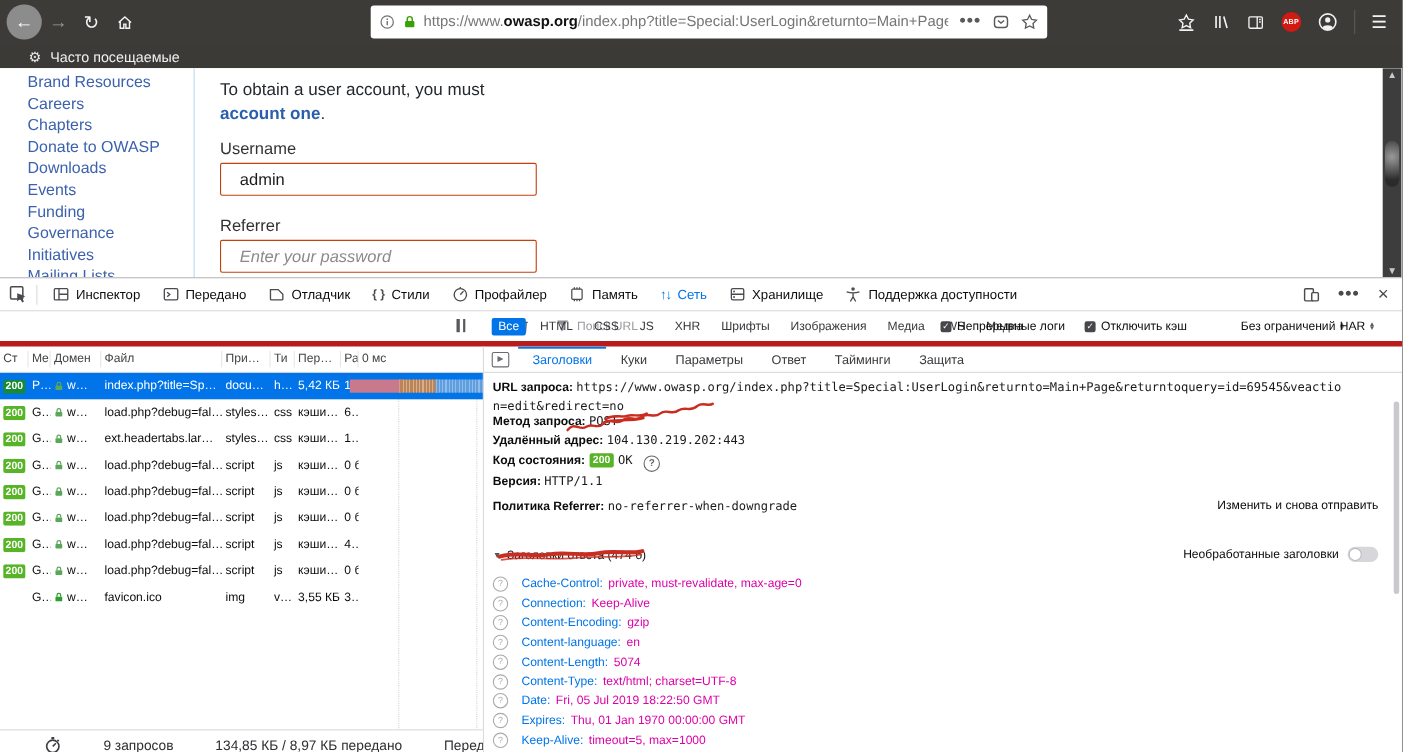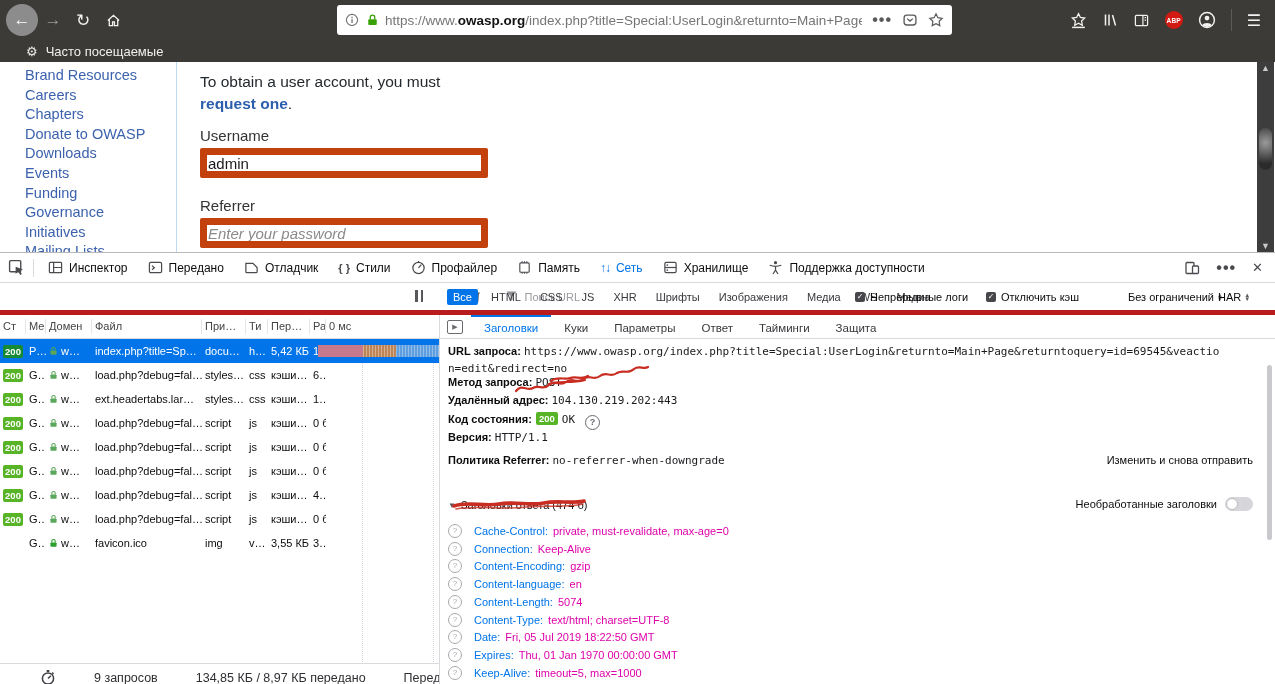--- a/index.html
+++ b/index.html
@@ -23,21 +23,21 @@
   .bmbar .gear{margin-left:26px;margin-right:8px;font-size:13px;color:#e8e8e8;}
   
   .page{position:absolute;left:0;top:62px;width:1275px;height:190px;background:#fff;overflow:hidden;}
   .side-links{position:absolute;left:25px;top:4px;}
   .page-link{color:#3c62ad;font-size:14.5px;line-height:19.6px;cursor:pointer;}
   .side-divider{position:absolute;left:176px;top:0;width:1px;height:190px;background:#bcd9f1;}
   .intro{position:absolute;left:200px;top:11px;font-size:15.5px;color:#24292e;}
   .intro-link{position:absolute;left:200px;top:33px;font-size:15.5px;font-weight:700;color:#2b5fad;}
   .intro-dot{color:#24292e;font-weight:400;}
   .f-label{position:absolute;left:200px;font-size:15px;color:#333;}
-  .f-input{position:absolute;left:200px;width:288px;height:30px;border:7px solid #c2410c;border-radius:2px;box-sizing:border-box;font-size:15px;color:#1a1a1a;padding:0 1px;font-family:"Liberation Sans",sans-serif;background:#fff;}
+  .f-input{position:absolute;left:200px;width:288px;height:30px;border:1px solid #c2410c;border-radius:2px;box-sizing:border-box;font-size:15px;color:#1a1a1a;padding:0 17px;font-family:"Liberation Sans",sans-serif;background:#fff;}
   .f-input::placeholder{color:#8a8a8a;font-style:italic;}
   
   .pg-scroll{position:absolute;right:1px;top:0;width:17px;height:190px;background:#3d3d3d;}
   .pg-arrow{color:#c9c9c9;font-size:9px;text-align:center;line-height:12px;}
   .pg-arrow.dn{position:absolute;bottom:0;left:0;right:0;}
   .pg-thumb{position:absolute;left:2px;top:66px;width:13px;height:42px;border-radius:7px;background:radial-gradient(circle at 50% 35%,#9a9a9a,#2b2b2b 75%);}
   
   .devtools{position:absolute;left:0;top:252px;width:1275px;height:432px;background:#fff;border-top:1px solid #b8b8b8;box-sizing:border-box;color:#0c0c0d;}
   .dt-toolbar{height:29px;border-bottom:1px solid #dadade;display:flex;align-items:center;}
   .dt-pick{margin:0 8px 0 8px;color:#4a4a4f;}
@@ -203,21 +203,21 @@
         <div class="page-link">Donate to OWASP</div>
         <div class="page-link">Downloads</div>
         <div class="page-link">Events</div>
         <div class="page-link">Funding</div>
         <div class="page-link">Governance</div>
         <div class="page-link">Initiatives</div>
         <div class="page-link">Mailing Lists</div>
       </div>
     <div class="side-divider"></div>
     <div class="intro">To obtain a user account, you must</div>
-    <div class="intro-link"><span>request one</span><span class="intro-dot">.</span></div>
+    <div class="intro-link"><span>account one</span><span class="intro-dot">.</span></div>
     <div class="f-label" style="top:65px">Username</div>
     <input class="f-input" style="top: 86px;" value="admin">
     <div class="f-label" style="top:135px">Referrer</div>
     <input class="f-input" style="top: 156px;" placeholder="Enter your password">
     <div class="pg-scroll">
       <div class="pg-arrow">▲</div>
       <div class="pg-thumb"></div>
       <div class="pg-arrow dn">▼</div>
     </div>
   </div>

